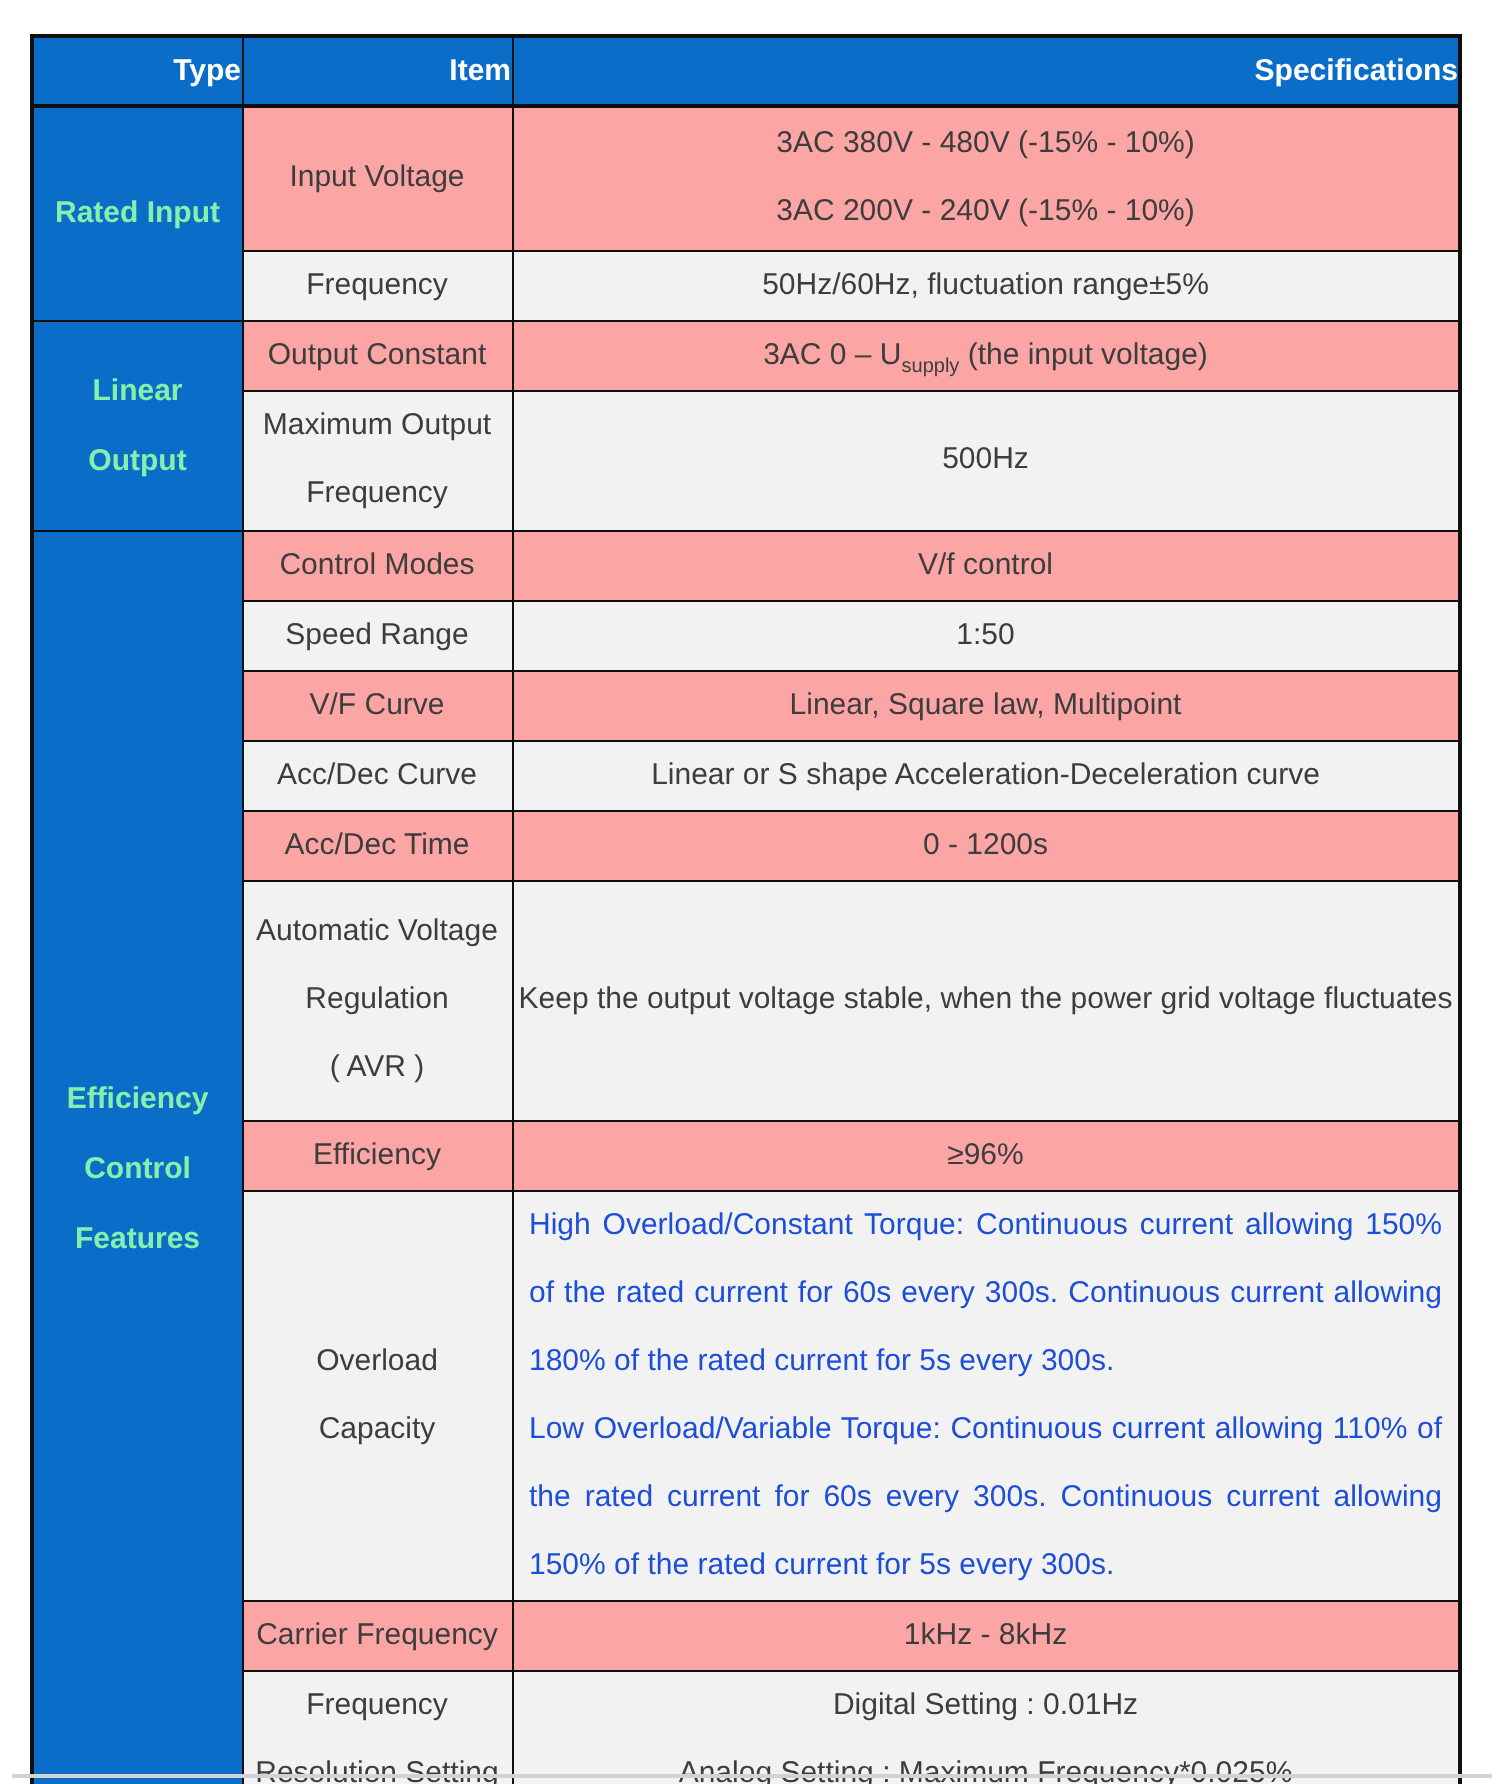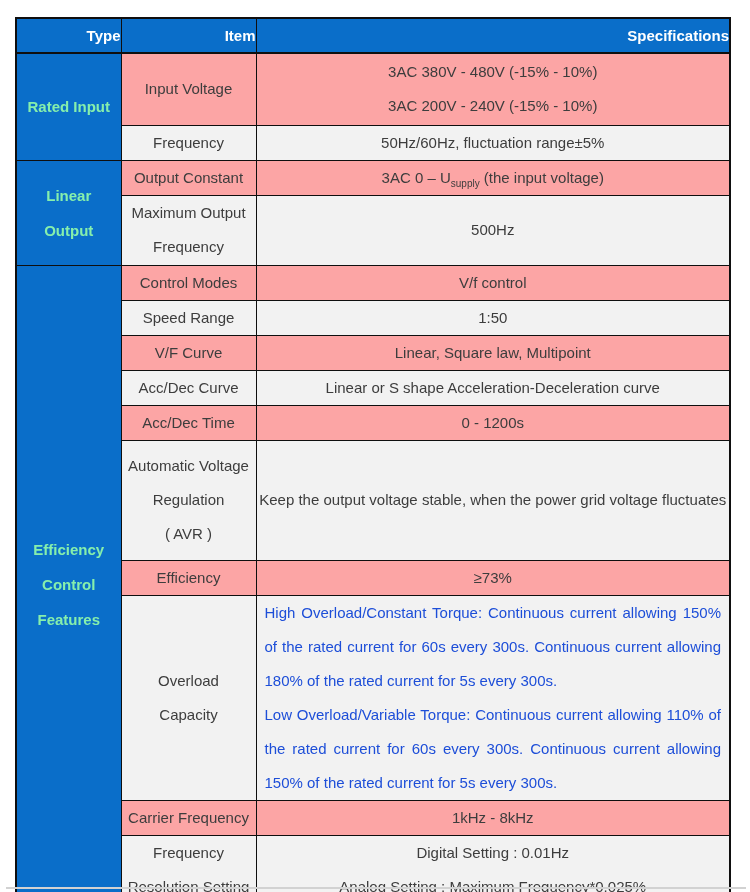--- a/index.html
+++ b/index.html
@@ -181,21 +181,21 @@
         </td>
         <td class="spec-cell bg-w">
           <div class="line">Keep the output voltage stable, when the power grid voltage fluctuates</div>
         </td>
       </tr>
       <tr class="h35">
         <td class="item-cell bg-g">
           <div class="line">Efficiency</div>
         </td>
         <td class="spec-cell bg-g">
-          <div class="line">≥73%</div>
+          <div class="line">≥96%</div>
         </td>
       </tr>
       <tr class="h205">
         <td class="item-cell bg-w">
           <div class="line">Overload</div>
           <div class="line">Capacity</div>
         </td>
         <td class="spec-cell bg-w">
           <div class="spec-par">High Overload/Constant Torque: Continuous current allowing 150% of the rated current for 60s every 300s. Continuous current allowing 180% of the rated current for 5s every 300s.</div>
           <div class="spec-par">Low Overload/Variable Torque: Continuous current allowing 110% of the rated current for 60s every 300s. Continuous current allowing 150% of the rated current for 5s every 300s.</div>

